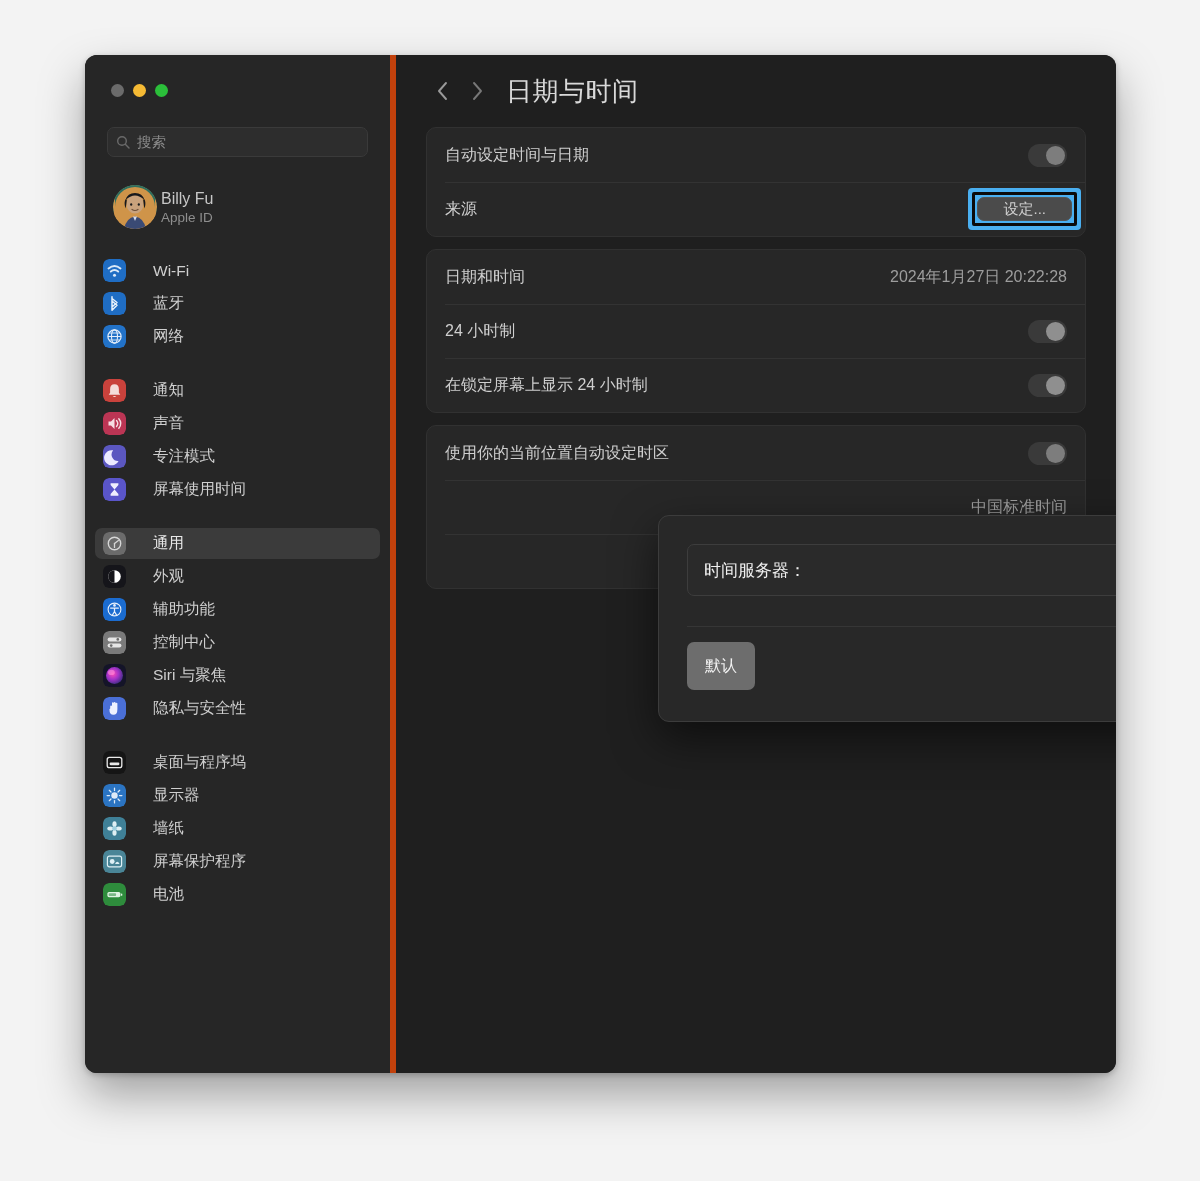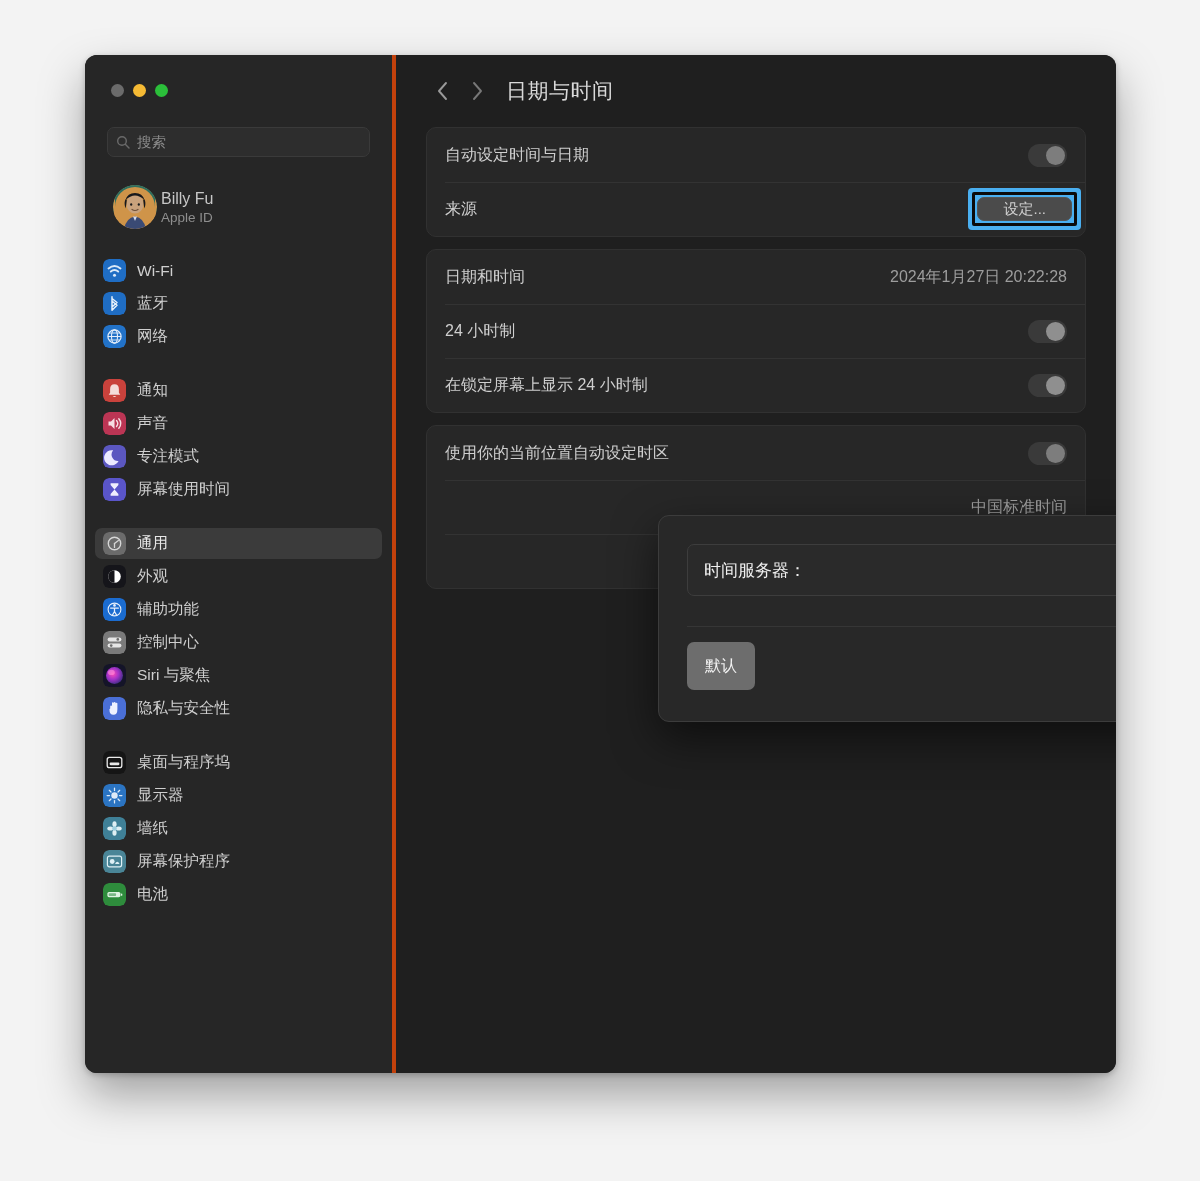--- a/index.html
+++ b/index.html
@@ -32,21 +32,21 @@
     box-shadow: 0 22px 46px rgba(0,0,0,0.34), 0 2px 6px rgba(0,0,0,0.22);
     display: flex;
   }
 
   
   #sidebar {
     position: relative;
     width: 311px;
     height: 100%;
     background: #262626;
-    border-right: 4px solid #c2410c;
+    border-right: 6px solid #c2410c;
     flex: 0 0 311px;
     padding-top: 24px;
   }
 
   .traffic-lights {
     display: flex;
     gap: 9px;
     padding-left: 26px;
     height: 22px;
     align-items: center;
@@ -88,21 +88,21 @@
   .account-name { font-size: 16px; color: #c7c7c7; }
   .account-sub  { font-size: 13.5px; color: #8e8e8e; }
 
   .nav { margin-top: 22px; }
   .nav-group { padding: 0 10px; }
   .nav-gap { height: 19px; }
 
   .nav-item {
     display: flex;
     align-items: center;
-    gap: 11px;
+    gap: 27px;
     height: 31px;
     padding: 0 8px;
     border-radius: 7px;
     margin: 2px 0;
     position: relative;
   }
   .nav-item.selected { background: #3b3b3b; }
   .nav-label { font-size: 15.5px; color: #cfcfcf; white-space: nowrap; }
   .nav-item.selected .nav-label { color: #e7e7e7; }
 
@@ -130,21 +130,21 @@
     height: 72px;
     padding-left: 30px;
     gap: 0;
   }
   .navarrow {
     width: 34px; height: 34px;
     display: flex; align-items: center; justify-content: center;
   }
   .navarrow svg { display: block; }
   .page-title {
-    font-size: 21px;
+    font-size: 26px;
     color: #d9d9d9;
     margin-left: 12px;
     letter-spacing: .5px;
   }
 
   .card {
     margin: 0 30px 12px 30px;
     background: #272727;
     border: 1px solid #313131;
     border-radius: 10px;

